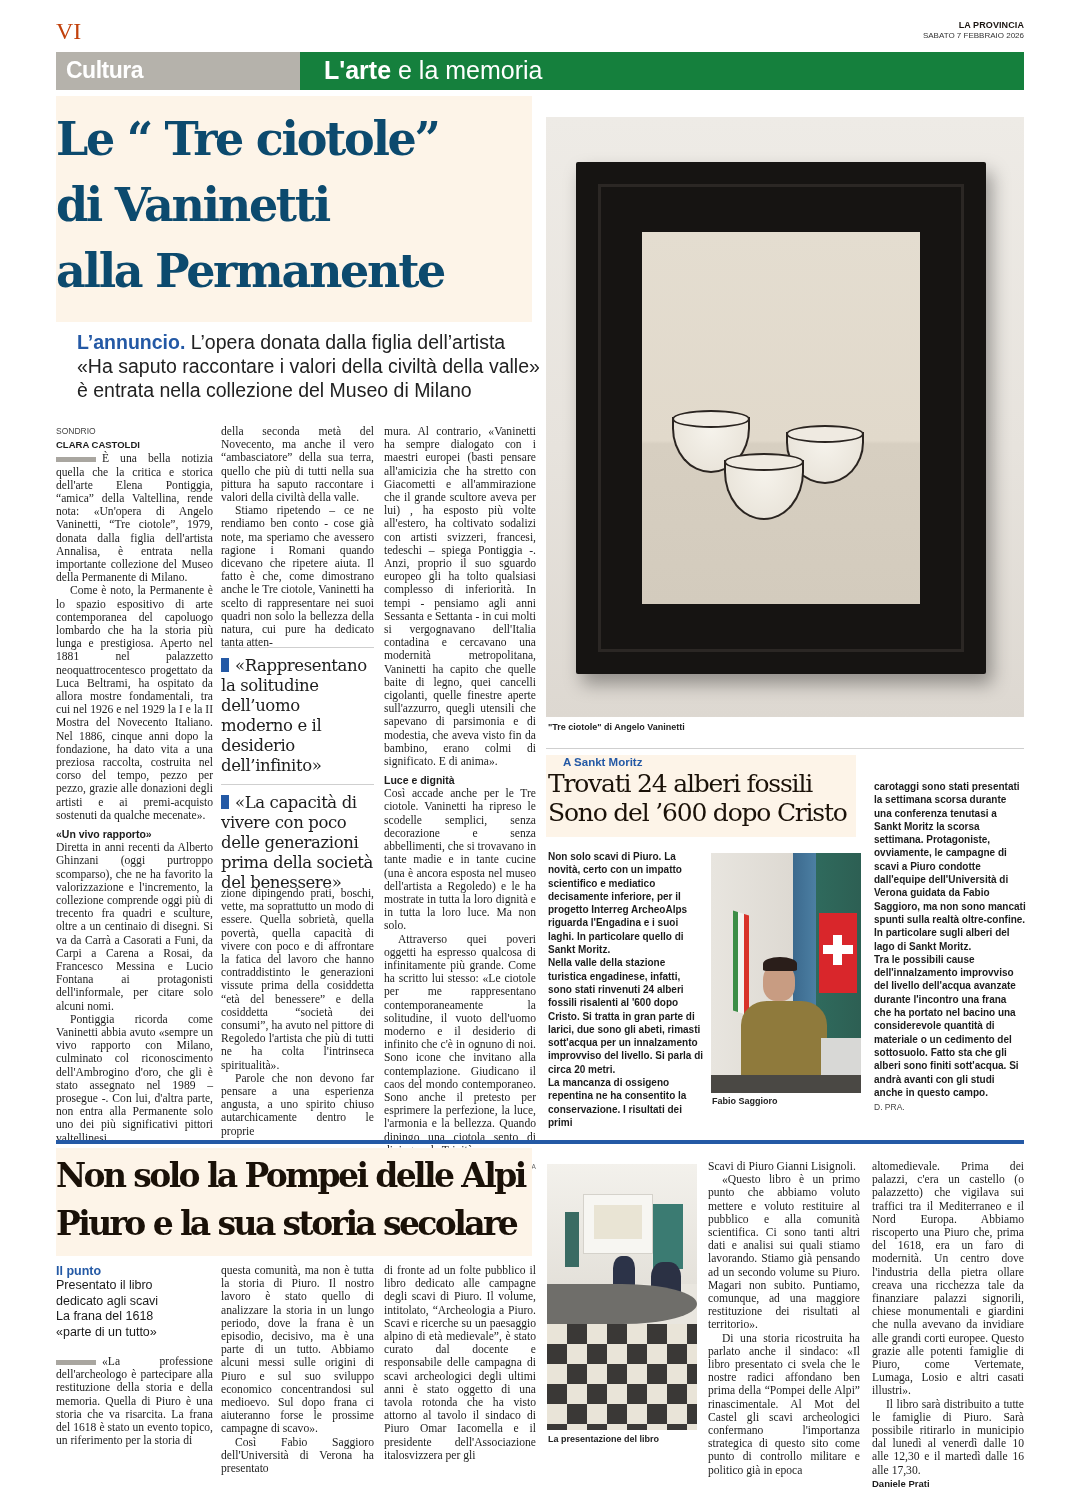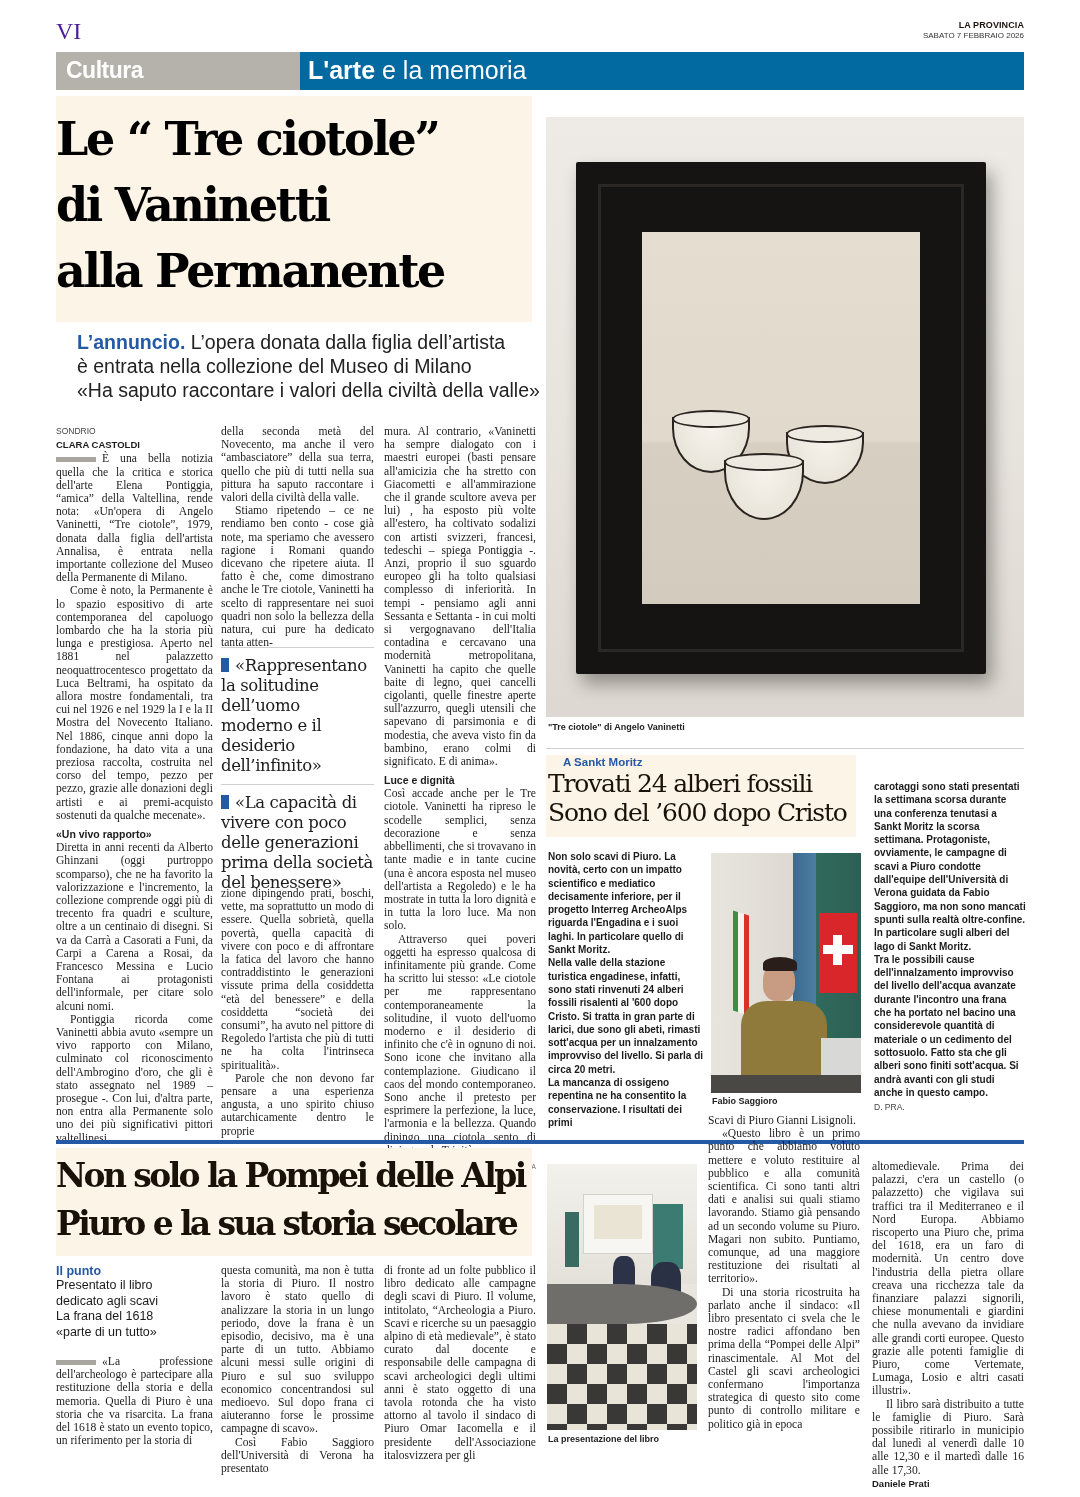--- a/index.html
+++ b/index.html
@@ -2,33 +2,33 @@
 <html><head>
 <meta charset="utf-8">
 <style>
   * { box-sizing: border-box; margin: 0; padding: 0; }
   html, body { width: 1080px; height: 1497px; background: #ffffff; overflow: hidden; }
   body { position: relative; font-family: "DejaVu Serif", serif; color: #1a1410; }
 
   .abs { position: absolute; }
 
   
-  .page-num { left: 56px; top: 18px; font-family: "Liberation Serif", serif; font-size: 24px; color: #4c1d95; }
+  .page-num { left: 56px; top: 18px; font-family: "Liberation Serif", serif; font-size: 24px; color: #c2410c; }
   .masthead { right: 56px; top: 20px; text-align: right; font-family: "Liberation Sans", sans-serif; }
   .masthead .pub { font-size: 9px; font-weight: bold; letter-spacing: 0.1px; }
   .masthead .date { font-size: 8px; color: #333; margin-top: 1px; }
 
   .band { left: 56px; top: 52px; width: 968px; height: 38px; display: flex; }
   .band .sec { width: 244px; background: #b5b2ab; color: #fff; font-family: "Liberation Sans", sans-serif; font-weight: bold; font-size: 23px; padding: 5px 10px; letter-spacing: -0.5px; }
-  .band .topic { flex: 1; background: #0369a1; color: #fff; font-family: "Liberation Sans", sans-serif; font-size: 25px; padding: 4px 8px; font-weight: 300; }
+  .band .topic { flex: 1; background: #15803d; color: #fff; font-family: "Liberation Sans", sans-serif; font-size: 25px; padding: 4px 24px; font-weight: 300; }
   .band .topic b { font-weight: bold; }
 
   
   .hero { left: 56px; top: 96px; width: 476px; height: 226px; background: #fdf4e8; }
-  .hero h1 { font-family: "DejaVu Serif", serif; font-weight: bold; font-size: 46px; line-height: 66px; letter-spacing: -2.3px; padding: 10px 0 0 0; color: #000000; }
+  .hero h1 { font-family: "DejaVu Serif", serif; font-weight: bold; font-size: 46px; line-height: 66px; letter-spacing: -2.3px; padding: 10px 0 0 0; color: #0c4a6e; }
 
   .kicker { left: 56px; top: 330px; width: 480px; font-family: "Liberation Sans", sans-serif; font-size: 19.5px; line-height: 24px; color: #222; margin-left: 21px; }
   .kicker .lead { color: #2459a5; font-weight: bold; }
 
   .col { font-family: "Liberation Serif", serif; font-size: 11.6px; line-height: 13.2px; text-align: justify; color: #1c1c1c; hyphens: auto; }
   .col p { text-indent: 14px; }
   .col p.noind { text-indent: 0; }
   .byline-place { font-family: "Liberation Sans", sans-serif; font-size: 8.5px; color: #444; }
   .byline-name { font-family: "Liberation Sans", sans-serif; font-size: 9.5px; font-weight: bold; margin-bottom: 1px; }
   .subhead { font-family: "Liberation Sans", sans-serif; font-weight: bold; font-size: 10.5px; line-height: 13px; margin-top: 6px; }
@@ -84,22 +84,22 @@
 <div class="abs hero">
   <h1>
     <div>Le “ Tre ciotole”</div>
     <div>di Vaninetti</div>
     <div>alla Permanente</div>
   </h1>
 </div>
 
 <div class="abs kicker">
   <div><span class="lead">L’annuncio.</span><span> L’opera donata dalla figlia dell’artista</span></div>
+  <div>«Ha saputo raccontare i valori della civiltà della valle»</div>
   <div>è entrata nella collezione del Museo di Milano</div>
-  <div>«Ha saputo raccontare i valori della civiltà della valle»</div>
 </div>
 
 <div class="abs col" style="left:56px; top:425px; width:157px;">
   <div class="byline-place">SONDRIO</div>
   <div class="byline-name">CLARA CASTOLDI</div>
   <p class="noind"><span class="rule-start"></span><span>È una bella notizia quella che la critica e storica dell'arte Elena Pontiggia, “amica” della Valtellina, rende nota: «Un'opera di Angelo Vaninetti, “Tre ciotole”, 1979, donata dalla figlia dell'artista Annalisa, è entrata nella importante collezione del Museo della Permanente di Milano.</span></p>
   <p>Come è noto, la Permanente è lo spazio espositivo di arte contemporanea del capoluogo lombardo che ha la storia più lunga e prestigiosa. Aperto nel 1881 nel palazzetto neoquattrocentesco progettato da Luca Beltrami, ha ospitato da allora mostre fondamentali, tra cui nel 1926 e nel 1929 la I e la II Mostra del Novecento Italiano. Nel 1886, cinque anni dopo la fondazione, ha dato vita a una preziosa raccolta, costruita nel corso del tempo, pezzo per pezzo, grazie alle donazioni degli artisti e ai premi-acquisto sostenuti da qualche mecenate».</p>
   <div class="subhead">«Un vivo rapporto»</div>
   <p class="noind">Diretta in anni recenti da Alberto Ghinzani (oggi purtroppo scomparso), che ne ha favorito la valorizzazione e l'incremento, la collezione comprende oggi più di trecento fra quadri e sculture, oltre a un centinaio di disegni. Si va da Carrà a Casorati a Funi, da Carpi a Carena a Rosai, da Francesco Messina e Lucio Fontana ai protagonisti dell'informale, per citare solo alcuni nomi.</p>
   <p>Pontiggia ricorda come Vaninetti abbia avuto «sempre un vivo rapporto con Milano, culminato col riconoscimento dell'Ambrogino d'oro, che gli è stato assegnato nel 1989 – prosegue -. Con lui, d'altra parte, non entra alla Permanente solo uno dei più significativi pittori valtellinesi</p>
@@ -212,21 +212,21 @@
     </div>
   <div style="position:absolute; left:106px; top:40px; width:30px; height:65px; background:#3b7b72;"></div>
   <div style="position:absolute; left:18px; top:48px; width:14px; height:55px; background:#3a6b63;"></div>
   <div style="position:absolute; left:66px; top:92px; width:22px; height:30px; background:#2c3348; border-radius:40% 40% 0 0;"></div>
   <div style="position:absolute; left:104px; top:98px; width:30px; height:36px; background:#2b3144; border-radius:40% 40% 0 0;"></div>
   <div style="position:absolute; left:0; top:120px; width:150px; height:40px; background:#6f6e6a; border-radius:0 60% 60% 0;"></div>
   <div style="position:absolute; left:0; top:160px; width:150px; height:106px; background-color:#e9e4d8; background-image:linear-gradient(45deg,#3a3836 25%,transparent 25%,transparent 75%,#3a3836 75%),linear-gradient(45deg,#3a3836 25%,transparent 25%,transparent 75%,#3a3836 75%); background-size:40px 40px; background-position:0 0,20px 20px;"></div>
 </div>
 <div class="abs caption" style="left:548px; top:1434px;">La presentazione del libro</div>
 
-<div class="abs col" style="left:708px; top:1114px; width:152px;">
+<div class="abs col" style="left:708px; top:1160px; width:152px;">
   <p class="noind">Scavi di Piuro Gianni Lisignoli.</p>
   <p>«Questo libro è un primo punto che abbiamo voluto mettere e voluto restituire al pubblico e alla comunità scientifica. Ci sono tanti altri dati e analisi sui quali stiamo lavorando. Stiamo già pensando ad un secondo volume su Piuro. Magari non subito. Puntiamo, comunque, ad una maggiore restituzione dei risultati al territorio».</p>
   <p>Di una storia ricostruita ha parlato anche il sindaco: «Il libro presentato ci svela che le nostre radici affondano ben prima della “Pompei delle Alpi” rinascimentale. Al Mot del Castel gli scavi archeologici confermano l'importanza strategica di questo sito come punto di controllo militare e politico già in epoca</p>
 </div>
 
 <div class="abs col" style="left:872px; top:1160px; width:152px;">
   <p class="noind">altomedievale. Prima dei palazzi, c'era un castello (o palazzetto) che vigilava sui traffici tra il Mediterraneo e il Nord Europa. Abbiamo riscoperto una Piuro che, prima del 1618, era un faro di modernità. Un centro dove l'industria della pietra ollare creava una ricchezza tale da finanziare palazzi signorili, chiese monumentali e giardini che nulla avevano da invidiare alle grandi corti europee. Questo grazie alle potenti famiglie di Piuro, come Vertemate, Lumaga, Losio e altri casati illustri».</p>
   <p>Il libro sarà distribuito a tutte le famiglie di Piuro. Sarà possibile ritirarlo in municipio dal lunedì al venerdì dalle 10 alle 12,30 e il martedì dalle 16 alle 17,30.</p>
   <div class="sig">Daniele Prati</div>
 </div>

